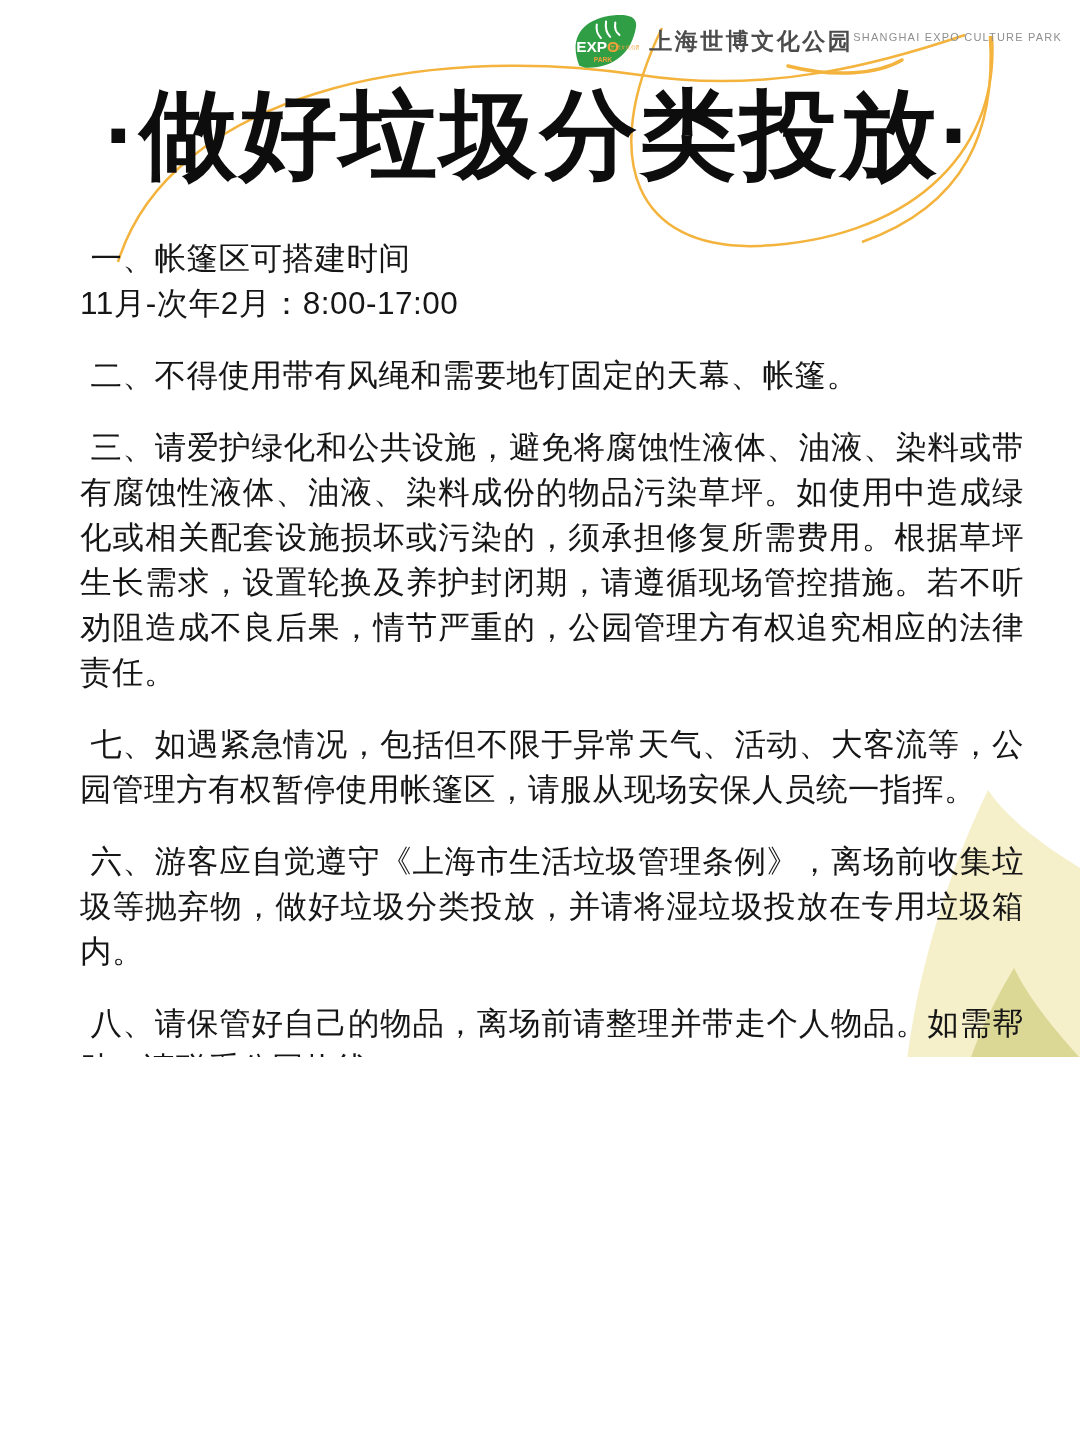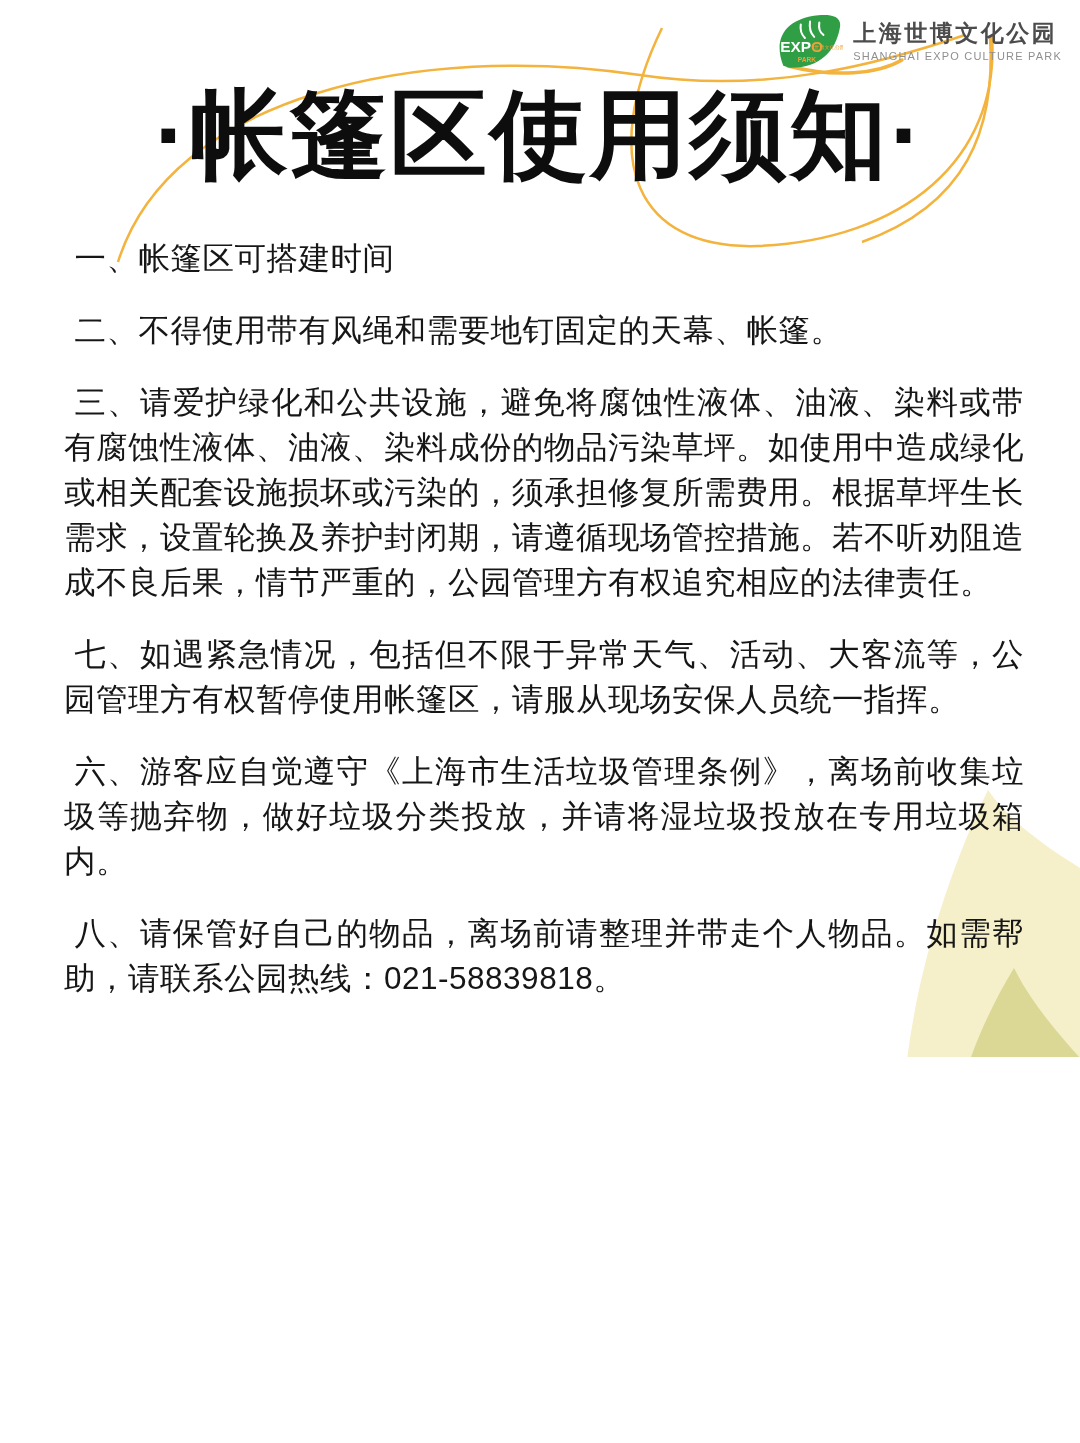--- a/index.html
+++ b/index.html
@@ -4,32 +4,32 @@
 <style>
   html,body{margin:0;padding:0;}
   body{font-family:"Liberation Sans","DejaVu Sans",sans-serif;}
   .page{position:relative;width:1080px;height:1057px;background:#ffffff;overflow:hidden;}
 
   
   .bg-decor{position:absolute;left:0;top:0;width:1080px;height:1443px;z-index:0;}
 
   
   .logo{position:absolute;top:12px;right:18px;display:flex;align-items:center;gap:10px;z-index:3;}
-  .logo-text{display:flex;flex-direction:column;}
+  .logo-text{display:flex;}
   .logo-name-cn{font-size:23px;font-weight:700;color:#4c4c4c;letter-spacing:2.5px;line-height:1.15;}
   .logo-name-en{font-size:11px;color:#8f8f8f;letter-spacing:1.2px;margin-top:3px;}
 
   
   .title{position:relative;z-index:2;margin:78px 0 0 0;text-align:center;
          font-size:97px;line-height:1.18;font-weight:900;color:#0d0d0d;letter-spacing:3px;
          font-family:"Liberation Sans","DejaVu Sans",sans-serif;}
 
   
   .notice-body{position:relative;z-index:2;margin:44px 56px 0 64px;color:#161616;}
-  .section{margin:0 0 27px 0;}
+  .section{margin:0 0 27px 16px;}
   .section p{margin:0;font-size:31.5px;line-height:45px;font-weight:500;
              text-align:justify;letter-spacing:0.5px;}
   .section p.lead{text-indent:0.33em;}
 </style>
 </head>
 <body>
 
 <div class="page">
 
   <svg class="bg-decor" viewBox="0 0 1080 1443" aria-hidden="true">
@@ -65,25 +65,26 @@
       </text>
       <text x="40" y="36" font-size="5" fill="#f0a13a">世博文化公园</text>
       <text x="24" y="48" font-size="6.5" font-weight="bold" fill="#f0a13a">PARK</text>
     </svg>
     <div class="logo-text">
       <div class="logo-name-cn">上海世博文化公园</div>
       <div class="logo-name-en">SHANGHAI EXPO CULTURE PARK</div>
     </div>
   </div>
 
-  <h1 class="title">·帐篷区使用须知·</h1>
+  <h1 class="title">·做好垃圾分类投放·</h1>
 
   <main class="notice-body" id="notice-body">
       <div class="section">
         <p class="line lead">一、帐篷区可搭建时间</p>
+        <p class="line">11月-次年2月：8:00-17:00</p>
       </div>
       <div class="section">
         <p class="line lead">二、不得使用带有风绳和需要地钉固定的天幕、帐篷。</p>
       </div>
       <div class="section">
         <p class="line lead">三、请爱护绿化和公共设施，避免将腐蚀性液体、油液、染料或带有腐蚀性液体、油液、染料成份的物品污染草坪。如使用中造成绿化或相关配套设施损坏或污染的，须承担修复所需费用。根据草坪生长需求，设置轮换及养护封闭期，请遵循现场管控措施。若不听劝阻造成不良后果，情节严重的，公园管理方有权追究相应的法律责任。</p>
       </div>
       <div class="section">
         <p class="line lead">七、如遇紧急情况，包括但不限于异常天气、活动、大客流等，公园管理方有权暂停使用帐篷区，请服从现场安保人员统一指挥。</p>
       </div>

